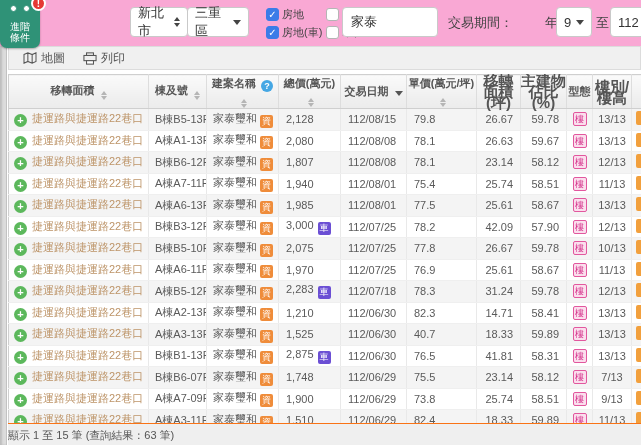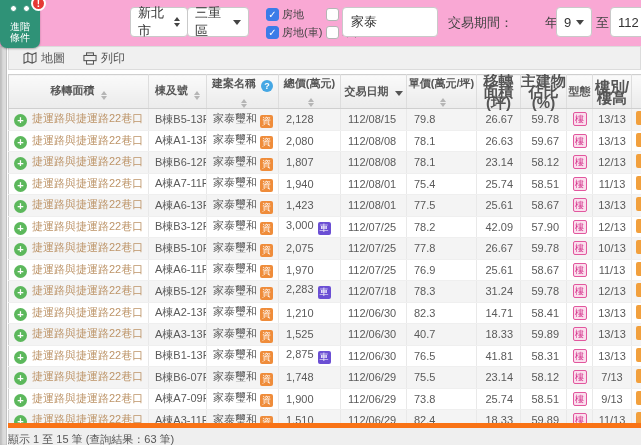--- a/index.html
+++ b/index.html
@@ -105,21 +105,21 @@
   .bdg-type { display:inline-block; width:14px; height:14px; background:#fbdeed;
     border:1px solid #e2579e; color:#d5348c; font-size:9px; line-height:12px;
     text-align:center; border-radius:2px; }
   .c-floor { text-align:center; }
   .c-tx { padding-left:4px; }
   .bdg-tx { display:inline-block; width:20px; height:14px; background:#f2a03d;
     border-radius:2px; }
 
   
   .footer { position:absolute; left:8px; top:423px; width:633px; height:22px;
-    background:#efefef; border-top:5px solid #f97316; line-height:22px; padding-left:0;
+    background:#efefef; border-top:1px solid #f97316; line-height:22px; padding-left:0;
     font-size:11px; color:#555; }
 </style>
 </head>
 <body>
 
 <div class="topbar">
   <div class="sel sel-city">
     <span>新北市</span>
     <span class="updown">
         <i class="u"></i>
@@ -322,21 +322,21 @@
           <td class="c-area">25.74</td>
           <td class="c-ratio">58.51</td>
           <td class="c-type"><span class="bdg-type">樓</span></td>
           <td class="c-floor">11/13</td>
           <td class="c-tx"><span class="bdg-tx"></span></td>
         </tr>
         <tr>
           <td class="c-addr"><span class="plus">+</span><a class="addr">捷運路與捷運路22巷口</a></td>
           <td class="c-unit">A棟A6-13F號</td>
           <td class="c-proj"><span class="pname">家泰璽和</span><span class="bdg-zi">資</span></td>
-          <td class="c-price"><span>1,423</span></td>
+          <td class="c-price"><span>1,985</span></td>
           <td class="c-date">112/08/01</td>
           <td class="c-uprice">77.5</td>
           <td class="c-area">25.61</td>
           <td class="c-ratio">58.67</td>
           <td class="c-type"><span class="bdg-type">樓</span></td>
           <td class="c-floor">13/13</td>
           <td class="c-tx"><span class="bdg-tx"></span></td>
         </tr>
         <tr>
           <td class="c-addr"><span class="plus">+</span><a class="addr">捷運路與捷運路22巷口</a></td>

